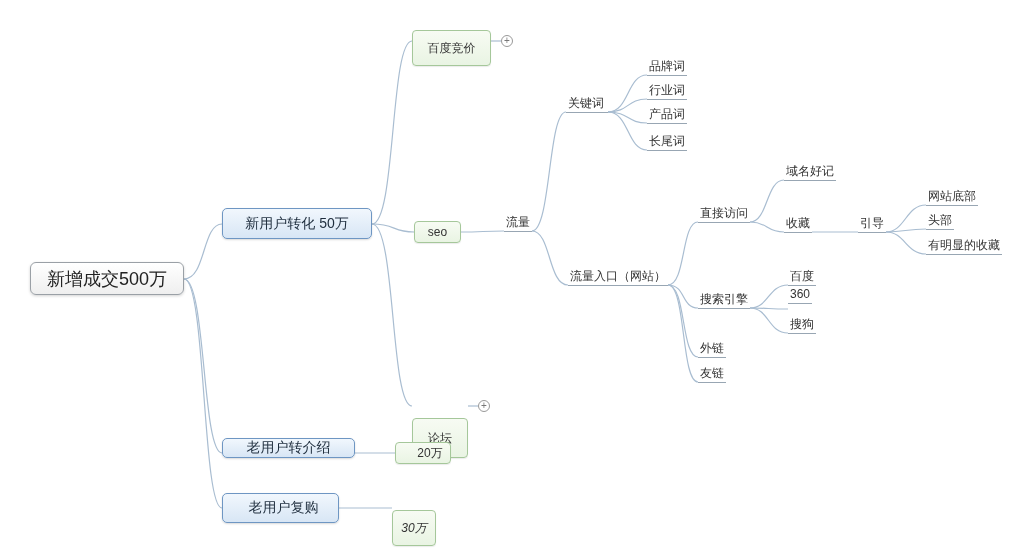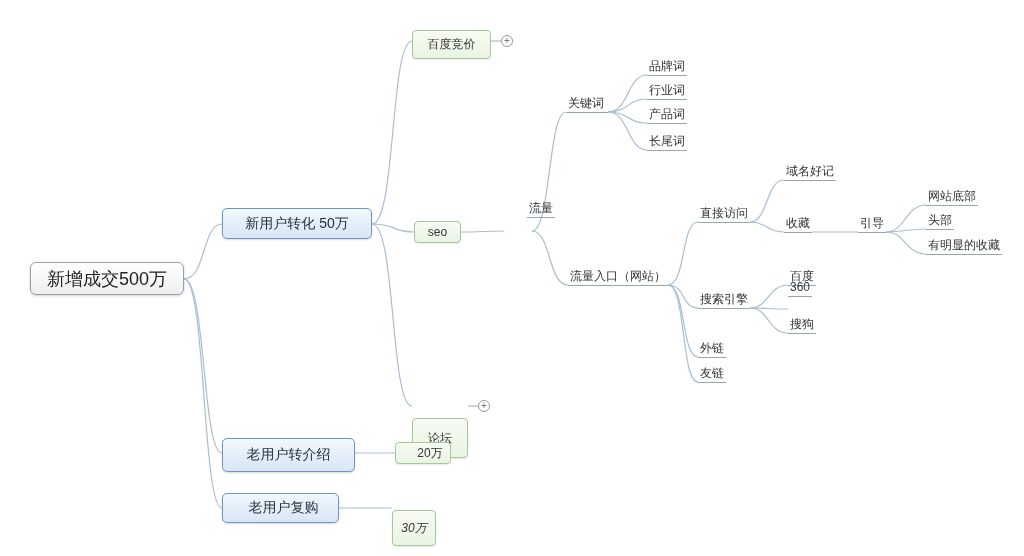--- a/index.html
+++ b/index.html
@@ -85,46 +85,46 @@
       <path d="M750,308 C769,308 768,333 788,333"></path>
 
       <path d="M355,453 C372,453 378,453 395,453"></path>
       <path d="M339,508 C360,508 372,508 392,508"></path>
     </g>
   </svg>
 
   <div class="node root-node" style="left:30px;top:262px;width:154px;height:33px;">新增成交500万</div>
 
   <div class="node primary-node" style="left:222px;top:208px;width:150px;height:31px;">新用户转化 50万</div>
-  <div class="node primary-node" style="left:222px;top:438px;width:133px;height:34px;text-align:right;">老用户转介绍</div>
+  <div class="node primary-node" style="left:222px;top:438px;width:133px;height:20px;text-align:right;">老用户转介绍</div>
   <div class="node primary-node" style="left:222px;top:493px;width:117px;height:30px;padding-left:6px;">老用户复购</div>
 
-  <div class="node leaf-box" style="left:412px;top:30px;width:79px;height:29px;">百度竞价</div>
+  <div class="node leaf-box" style="left:412px;top:30px;width:79px;height:36px;">百度竞价</div>
   <div class="node leaf-box" style="left:414px;top:221px;width:47px;height:22px;">seo</div>
   <div class="node leaf-box" style="left:412px;top:418px;width:56px;height:40px;">论坛</div>
   <div class="node leaf-box" style="left:395px;top:442px;width:56px;height:22px;padding-left:14px;">20万</div>
   <div class="node leaf-box" style="left:392px;top:510px;width:44px;height:36px;font-style:italic;">30万</div>
 
   <div class="expand-icon" style="left:501px;top:35px;">+</div>
   <div class="expand-icon" style="left:478px;top:400px;">+</div>
 
-  <div class="text-node" style="left:504px;top:201px;min-width:28px;margin-left:23px;">流量</div>
+  <div class="text-node" style="left:504px;top:215px;min-width:28px;">流量</div>
   <div class="text-node" style="left:566px;top:96px;min-width:42px;">关键词</div>
   <div class="text-node" style="left:647px;top:59px;">品牌词</div>
   <div class="text-node" style="left:647px;top:83px;">行业词</div>
   <div class="text-node" style="left:647px;top:107px;">产品词</div>
   <div class="text-node" style="left:647px;top:134px;">长尾词</div>
   <div class="text-node" style="left:568px;top:269px;min-width:100px;">流量入口（网站）</div>
   <div class="text-node" style="left:698px;top:206px;min-width:52px;">直接访问</div>
   <div class="text-node" style="left:784px;top:164px;">域名好记</div>
   <div class="text-node" style="left:784px;top:216px;min-width:28px;">收藏</div>
   <div class="text-node" style="left:858px;top:216px;min-width:28px;">引导</div>
   <div class="text-node" style="left:926px;top:189px;">网站底部</div>
   <div class="text-node" style="left:926px;top:213px;">头部</div>
   <div class="text-node" style="left:926px;top:238px;">有明显的收藏</div>
   <div class="text-node" style="left:698px;top:292px;min-width:52px;">搜索引擎</div>
   <div class="text-node" style="left:788px;top:269px;">百度</div>
-  <div class="text-node" style="left:788px;top:280px;">360</div>
+  <div class="text-node" style="left:788px;top:287px;">360</div>
   <div class="text-node" style="left:788px;top:317px;">搜狗</div>
   <div class="text-node" style="left:698px;top:341px;">外链</div>
   <div class="text-node" style="left:698px;top:366px;">友链</div>
 
 </div>
 
 </body></html>

